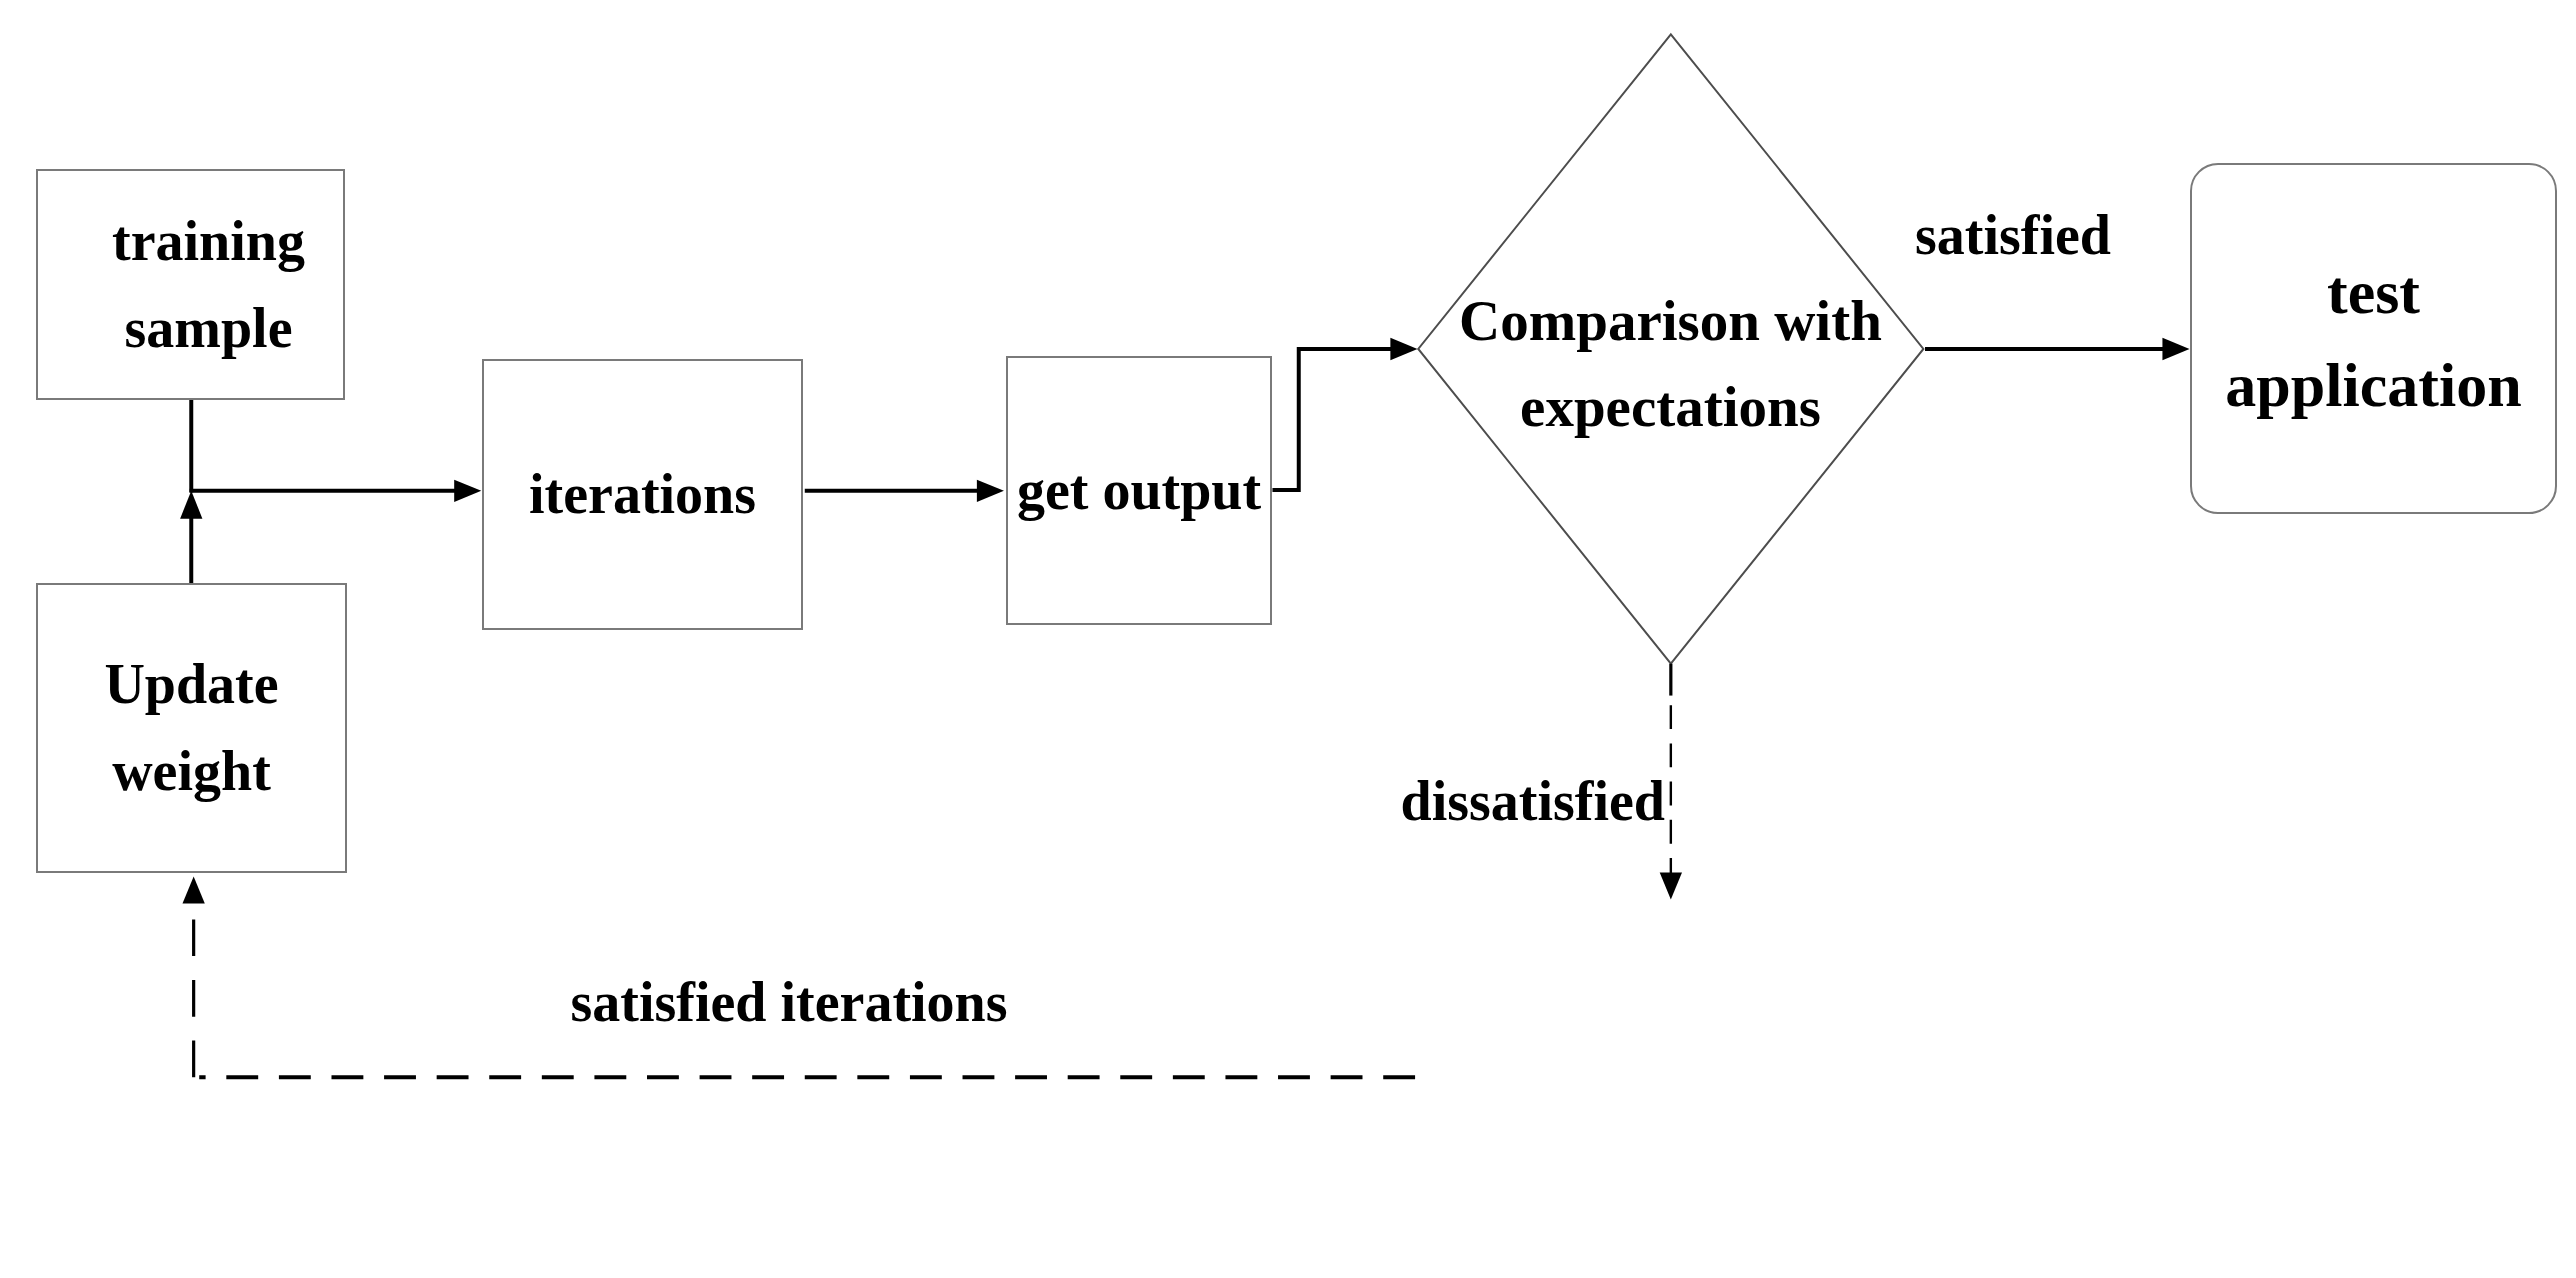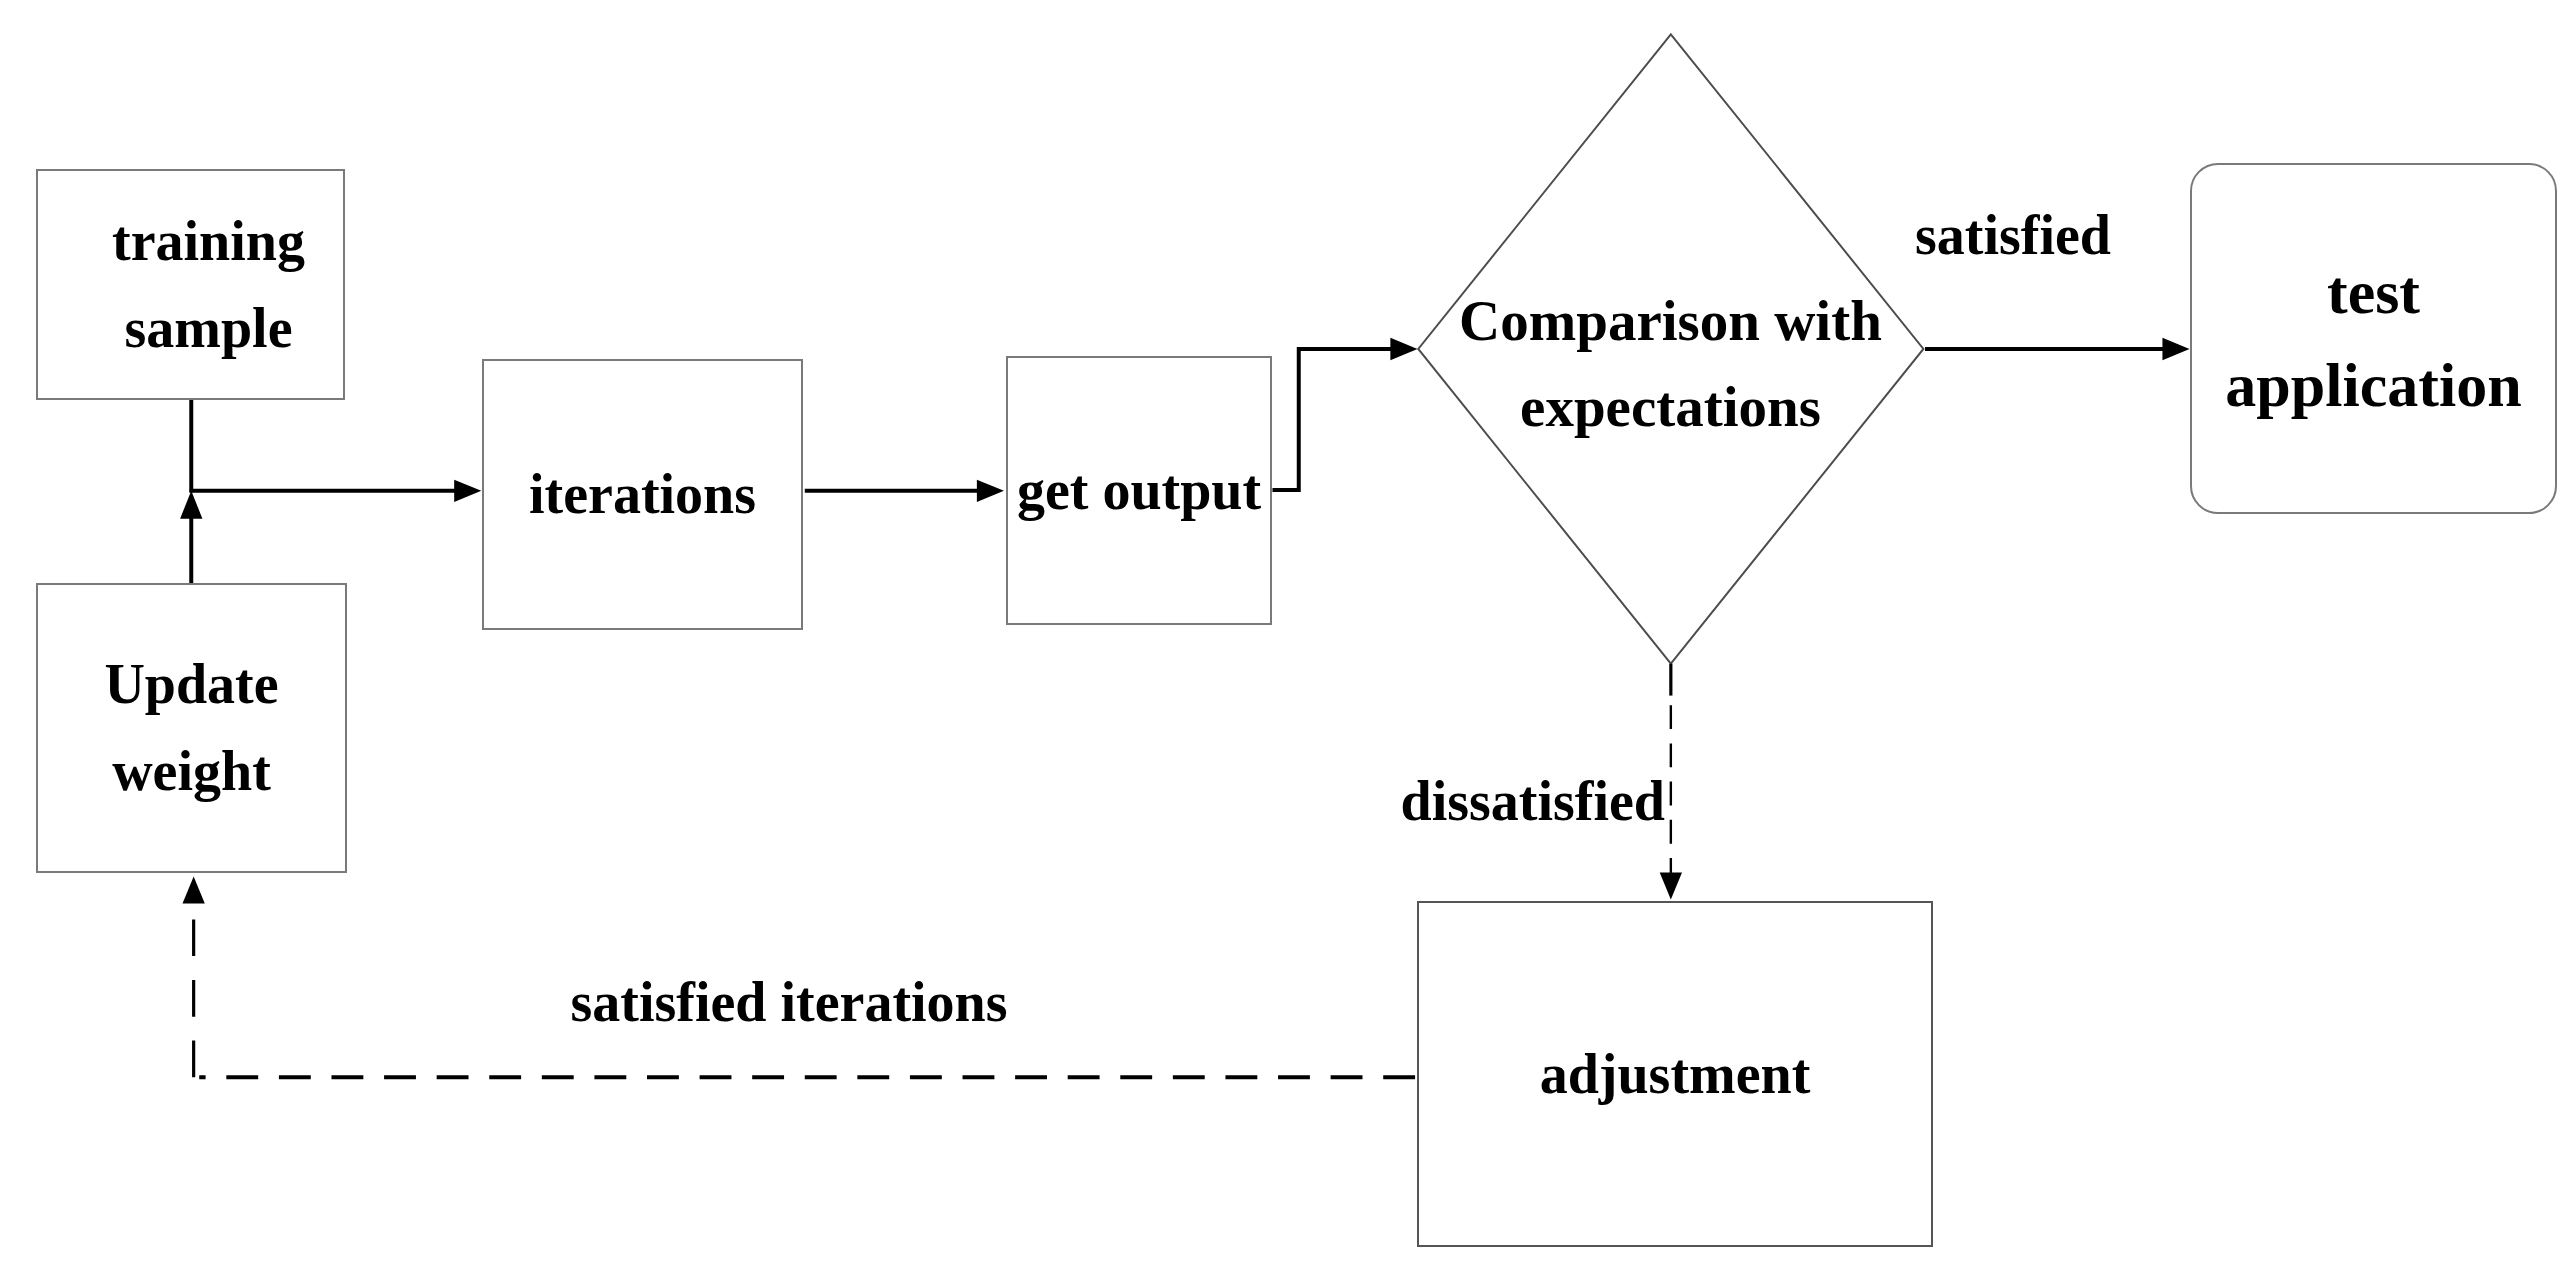--- a/index.html
+++ b/index.html
@@ -105,23 +105,20 @@
 
   <div class="node" id="node-get-output" style="left:1006px;top:356px;width:266px;height:269px;">
     <span>get output</span>
   </div>
 
   <div class="node" id="node-test-application" style="left:2190px;top:163px;width:367px;height:351px;border-radius:28px;">
     <span>test</span>
     <span>application</span>
   </div>
 
-  <div class="node" id="node-adjustment" style="left:1417px;top:901px;width:516px;height:346px;">
-    <span>adjustment</span>
-  </div>
 
   <div class="diamond-label">
     <span>Comparison with</span>
     <span>expectations</span>
   </div>
 
   <div class="edge-label" id="label-satisfied">satisfied</div>
 
   <div class="edge-label" id="label-dissatisfied">dissatisfied</div>
 

